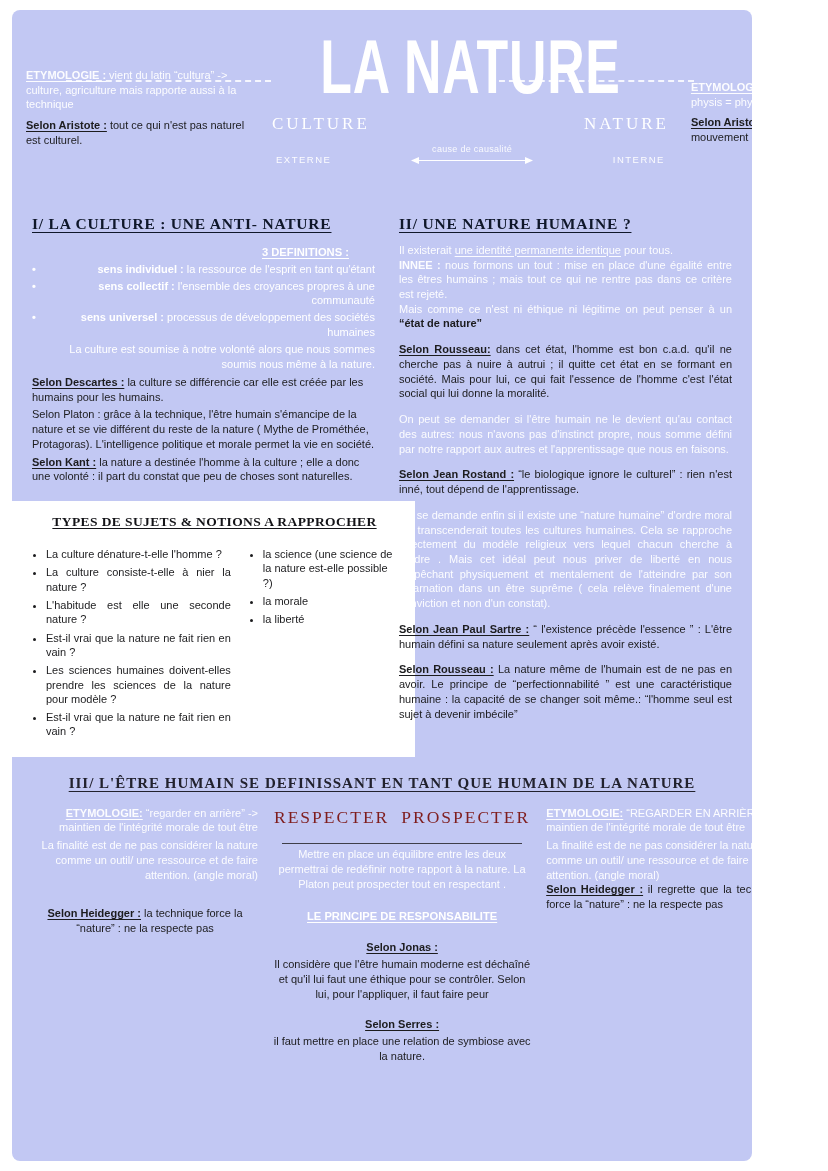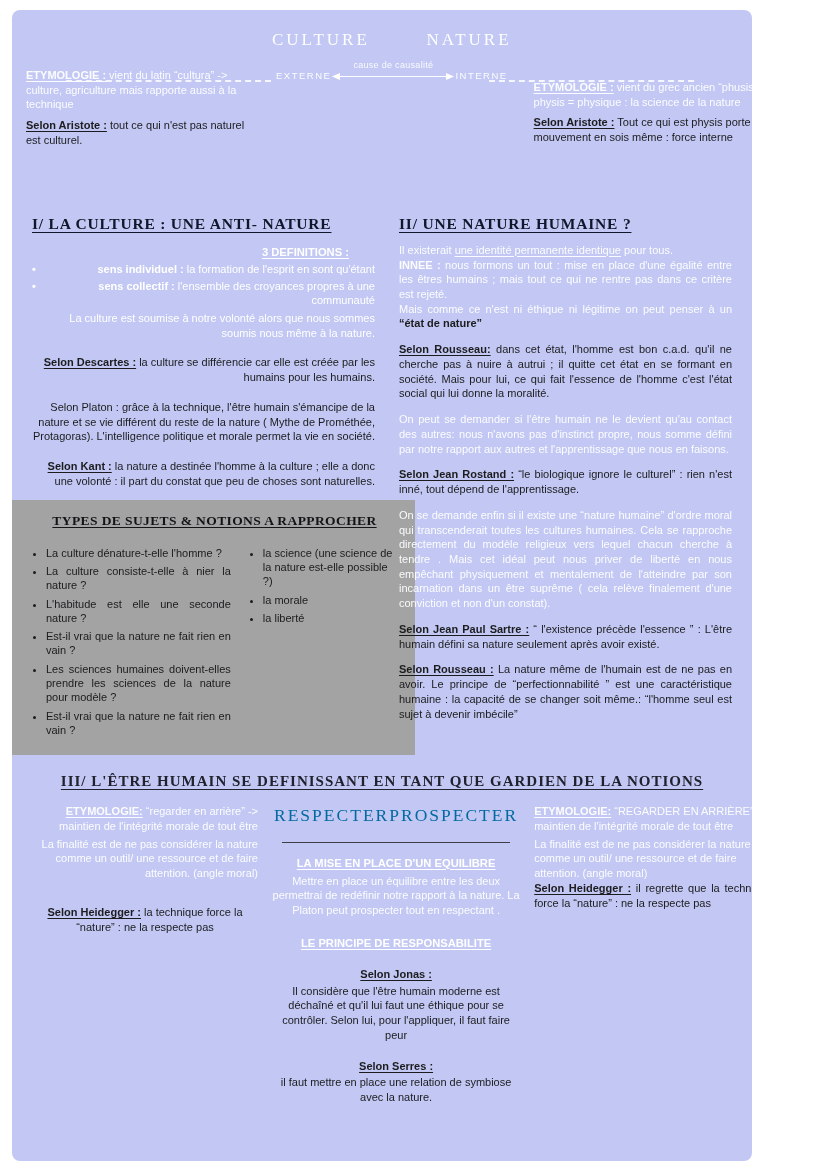--- a/index.html
+++ b/index.html
@@ -52,48 +52,48 @@
     font-family:Liberation Serif, serif; font-weight:bold; font-size:15.5px; letter-spacing:.8px;
     text-align:left; text-decoration:underline; text-underline-offset:3px; color:#0f172a;
   }
   .s1 { font-size:11px; line-height:1.34; }
   .defs-title { color:#fff; font-weight:bold; text-decoration:underline; text-underline-offset:2px;
     text-align:right; margin-top:10px; padding-right:26px; font-size:11.2px; }
   .def-item { display:flex; align-items:flex-start; color:#fff; margin-top:2px; }
   .def-item::before { content:"•"; margin-right:10px; font-weight:bold; }
   .def-item p { flex:1; text-align:right; }
   .s1-note { color:#fff; text-align:right; margin-top:3px; }
-  .quote { text-align:right; margin-top:15px; }
+  .quote { text-align:left; margin-top:3px; }
   .s2 { font-size:11px; line-height:1.34; }
   .s2 p { margin-top:0; }
   .s2 .para { margin-top:11px; text-align:justify; }
   .s2 .para.first { margin-top:8px; }
 
   
-  .subjects { background:#a3a3a3; margin-top:11px; margin-left:-20px; width:calc(100% + 60px); padding:12px 16px 18px 18px; }
+  .subjects { background:#ffffff; margin-top:17px; margin-left:-20px; width:calc(100% + 60px); padding:12px 16px 18px 18px; }
   .subjects-title { text-align:center; font-family:"Liberation Serif", serif; font-weight:bold; font-size:13.5px;
     letter-spacing:.4px; text-decoration:underline; text-underline-offset:2px; color:#141418; }
   .subjects-grid { display:grid; grid-template-columns:1.32fr 1fr; column-gap:16px; margin-top:12px; }
   .subjects ul { list-style:disc; margin-left:16px; }
   .subjects li { font-size:11px; line-height:1.3; margin-top:4px; }
   .subjects .col-l li { text-align:justify; }
 
   
   .s3-title {
     margin-top:18px; text-align:center;
     font-family:"Liberation Serif", serif; font-weight:bold; font-size:15px; letter-spacing:1px;
     text-decoration:underline; text-underline-offset:3px; color:#22222e;
   }
   .s3-grid { display:grid; grid-template-columns:226px 1fr 238px; column-gap:14px; padding:0 6px; margin-top:14px; }
   .s3-grid { font-size:11px; line-height:1.34; }
   .etym3-l { color:rgba(255,255,255,.95); text-align:right; }
   .etym3-l p + p, .etym3-r p + p { margin-top:3px; }
   .heid-l { margin-top:24px; text-align:center; }
   .rp-row { display:flex; justify-content:space-between; padding:0 2px;
-    font-family:"Liberation Serif", serif; font-size:17.5px; letter-spacing:2px; color:#0369a1; }
+    font-family:"Liberation Serif", serif; font-size:17.5px; letter-spacing:2px; color:#7f1d1d;gap:12px; }
   .divider { border-top:1.5px solid #3e3e48; margin:14px 10px 0 10px; }
   .c-title { margin-top:13px; text-align:center; color:#fff; font-weight:bold; font-size:11.2px;
     text-decoration:underline; text-underline-offset:2px; }
   .c-body { margin-top:3px; text-align:center; color:rgba(255,255,255,.95); }
   .c-quote { margin-top:16px; text-align:center; }
   .c-quote .lbl { display:block; margin-bottom:2px; }
   .etym3-r { color:rgba(255,255,255,.95); text-align:left; }
   .heid-r { text-align:justify; }
 </style>
 </head>
@@ -105,20 +105,21 @@
     <div class="top">
       <div class="dash dash-l"></div>
       <div class="dash dash-r"></div>
 
       <div class="etym etym-left">
         <p class="wp"><span class="lu">ETYMOLOGIE :</span><span> vient du latin “cultura” -&gt; culture, agriculture mais rapporte aussi à la technique</span></p>
         <p class="dk"><span class="lu">Selon Aristote :</span><span> tout ce qui n'est pas naturel est culturel.</span></p>
       </div>
 
       <div class="center-col">
+        <h1 class="title"><span>LA NATURE</span></h1>
         <div class="cn-row">
           <span>CULTURE</span>
           <span>NATURE</span>
         </div>
         <div class="arrow-row">
           <span>EXTERNE</span>
           <span class="arrow-mid">
             <span class="arrow-caption">cause de causalité</span>
             <svg width="124" height="9" viewBox="0 0 124 9" aria-hidden="true">
               <line x1="6" y1="4.5" x2="118" y2="4.5" stroke="#ffffff" stroke-width="1"></line>
@@ -136,24 +137,27 @@
       </div>
     </div>
 
     <div class="main">
 
       <section class="s1">
         <h2 class="sec-title">I/ LA CULTURE : UNE ANTI- NATURE</h2>
         <p class="defs-title">3 DEFINITIONS :</p>
 
         <div class="def-item">
-          <p><span class="b">sens individuel :</span><span> la formation de l'esprit en sont qu'étant</span></p>
+          <p><span class="b">sens individuel :</span><span> la ressource de l'esprit en tant qu'étant</span></p>
         </div>
         <div class="def-item">
           <p><span class="b">sens collectif :</span><span> l'ensemble des croyances propres à une communauté</span></p>
+        </div>
+        <div class="def-item">
+          <p><span class="b">sens universel :</span><span> processus de développement des sociétés humaines</span></p>
         </div>
 
         <p class="s1-note">La culture est soumise à notre volonté alors que nous sommes soumis nous même à la nature.</p>
 
         <p class="quote"><span class="lu">Selon Descartes :</span><span> la culture se différencie car elle est créée par les humains pour les humains.</span></p>
         <p class="quote"><span>Selon Platon :</span><span> grâce à la technique, l'être humain s'émancipe de la nature et se vie différent du reste de la nature ( Mythe de Prométhée, Protagoras). L'intelligence politique et morale permet la vie en société.</span></p>
         <p class="quote"><span class="lu">Selon Kant :</span><span> la nature a destinée l'homme à la culture ; elle a donc une volonté : il part du constat que peu de choses sont naturelles.</span></p>
 
         <div class="subjects" style="text-align:left;">
           <h3 class="subjects-title">TYPES DE SUJETS &amp; NOTIONS A RAPPROCHER</h3>
@@ -189,40 +193,39 @@
         <p class="para"><span class="lu">Selon Jean Rostand :</span><span> “le biologique ignore le culturel” : rien n'est inné, tout dépend de l'apprentissage.</span></p>
 
         <p class="para wp">On se demande enfin si il existe une “nature humaine” d'ordre moral qui transcenderait toutes les cultures humaines. Cela se rapproche directement du modèle religieux vers lequel chacun cherche à tendre . Mais cet idéal peut nous priver de liberté en nous empêchant physiquement et mentalement de l'atteindre par son incarnation dans un être suprême ( cela relève finalement d'une conviction et non d'un constat).</p>
 
         <p class="para"><span class="lu">Selon Jean Paul Sartre :</span><span> “ l'existence précède l'essence ” : L'être humain défini sa nature seulement après avoir existé.</span></p>
 
         <p class="para"><span class="lu">Selon Rousseau  :</span><span> La nature même de l'humain est de ne pas en avoir. Le principe de “perfectionnabilité ” est une caractéristique humaine : la capacité de se changer soit même.: “l'homme seul est sujet à devenir imbécile”</span></p>
       </section>
     </div>
 
-    <h2 class="s3-title">III/ L'ÊTRE HUMAIN SE DEFINISSANT EN TANT QUE GARDIEN DE LA NOTIONS</h2>
+    <h2 class="s3-title">III/ L'ÊTRE HUMAIN SE DEFINISSANT EN TANT QUE HUMAIN DE LA NATURE</h2>
 
     <div class="s3-grid">
 
       <div>
         <div class="etym3-l">
           <p><span class="lu">ETYMOLOGIE:</span><span> “regarder en arrière” -&gt; maintien de l'intégrité morale de tout être</span></p>
           <p>La finalité est de ne pas considérer la nature comme un outil/ une ressource et de faire attention. (angle moral)</p>
         </div>
         <p class="heid-l"><span class="lu">Selon Heidegger :</span><span> la technique force la “nature” : ne la respecte pas</span></p>
       </div>
 
       <div>
         <div class="rp-row">
           <span>RESPECTER</span>
           <span>PROSPECTER</span>
         </div>
         <div class="divider"></div>
 
-        <p class="c-title">LA MISE EN PLACE D'UN EQUILIBRE</p>
         <p class="c-body">Mettre en place un équilibre entre les deux permettrai de redéfinir notre rapport à la nature. La Platon peut prospecter tout en respectant .</p>
 
         <p class="c-title" style="margin-top:18px;">LE PRINCIPE DE RESPONSABILITE</p>
 
         <p class="c-quote"><span class="lu lbl">Selon Jonas :</span><span>Il considère que l'être humain moderne est déchaîné et qu'il lui faut une éthique pour se contrôler. Selon lui, pour l'appliquer, il faut faire peur</span></p>
 
         <p class="c-quote"><span class="lu lbl">Selon Serres :</span><span>il faut mettre en place une relation de symbiose avec la nature.</span></p>
       </div>
 
       <div>

